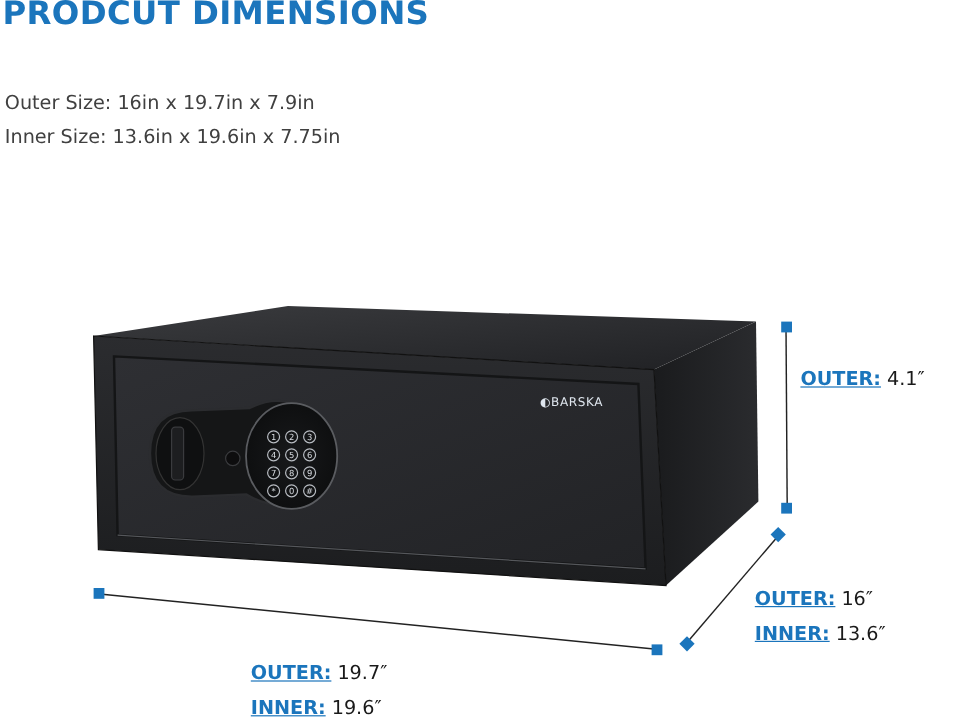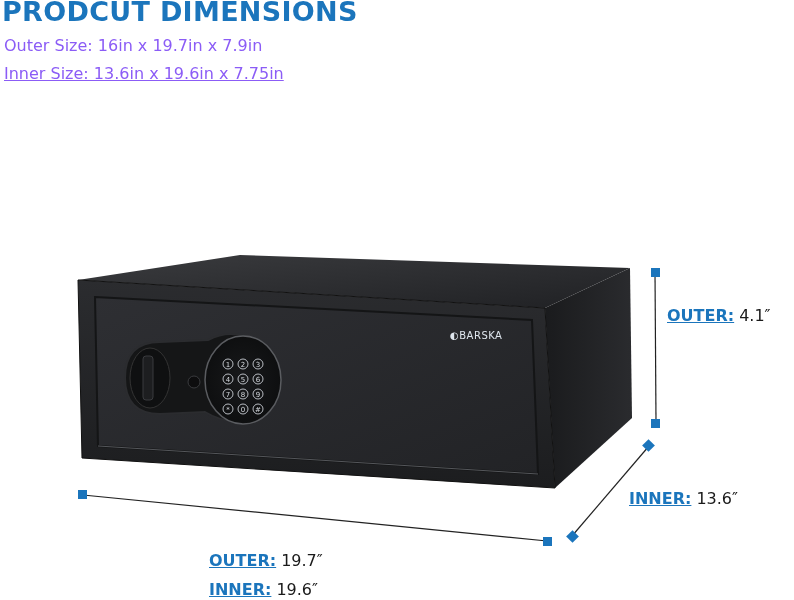--- a/index.html
+++ b/index.html
@@ -1,20 +1,20 @@
 <!DOCTYPE html>
 <html><head>
   <meta charset="utf-8">
   <style>
     html, body { margin: 0; padding: 0; }
     body { width: 794px; height: 600px; background: #ffffff; position: relative; overflow: hidden; font-family: "DejaVu Sans", sans-serif; }
     .title { position: absolute; left: 2px; top: -4px; font-size: 27px; font-weight: bold; color: #1b75bc; letter-spacing: 0.3px; font-family: "DejaVu Sans", sans-serif; }
-    .spec { position: absolute; left: 4px; font-size: 16px; color: #8b5cf6; font-family: "DejaVu Sans", sans-serif; }
+    .spec { position: absolute; left: 4px; font-size: 16px; color: #404040; font-family: "DejaVu Sans", sans-serif; margin-top: 40px; }
     .spec.outer { top: 36px; }
-    .spec.inner { top: 64px; text-decoration: underline; }
+    .spec.inner { top: 64px; }
     .dim { position: absolute; font-size: 16px; line-height: 29px; color: #1a1a1a; }
     .dim .lbl { color: #1b75bc; font-weight: bold; margin-right: 5px; text-decoration: underline; }
     .dim .row { white-space: nowrap; }
     svg.art { position: absolute; left: 0; top: 0; }
     .logo { position: absolute; left: 450px; top: 330px; font-size: 10px; color: #dfe6ee; letter-spacing: 0.5px; font-family: "DejaVu Sans", sans-serif; }
   </style>
 </head>
 <body>
 
 <div class="title">PRODCUT DIMENSIONS</div>
@@ -113,19 +113,20 @@
   </g>
 </svg>
 
 <div class="logo">◐<span>BARSKA</span></div>
 
 <div class="dim" style="left:667px; top:301px;">
   <div class="row"><span class="lbl">OUTER:</span><span>4.1″</span></div>
 </div>
 
 <div class="dim" style="left:629px; top:484px;">
+  <div class="row"><span class="lbl">OUTER:</span><span>16″</span></div>
   <div class="row"><span class="lbl">INNER:</span><span>13.6″</span></div>
 </div>
 
 <div class="dim" style="left:209px; top:546px;">
   <div class="row"><span class="lbl">OUTER:</span><span>19.7″</span></div>
   <div class="row"><span class="lbl">INNER:</span><span>19.6″</span></div>
 </div>
 
 </body></html>

